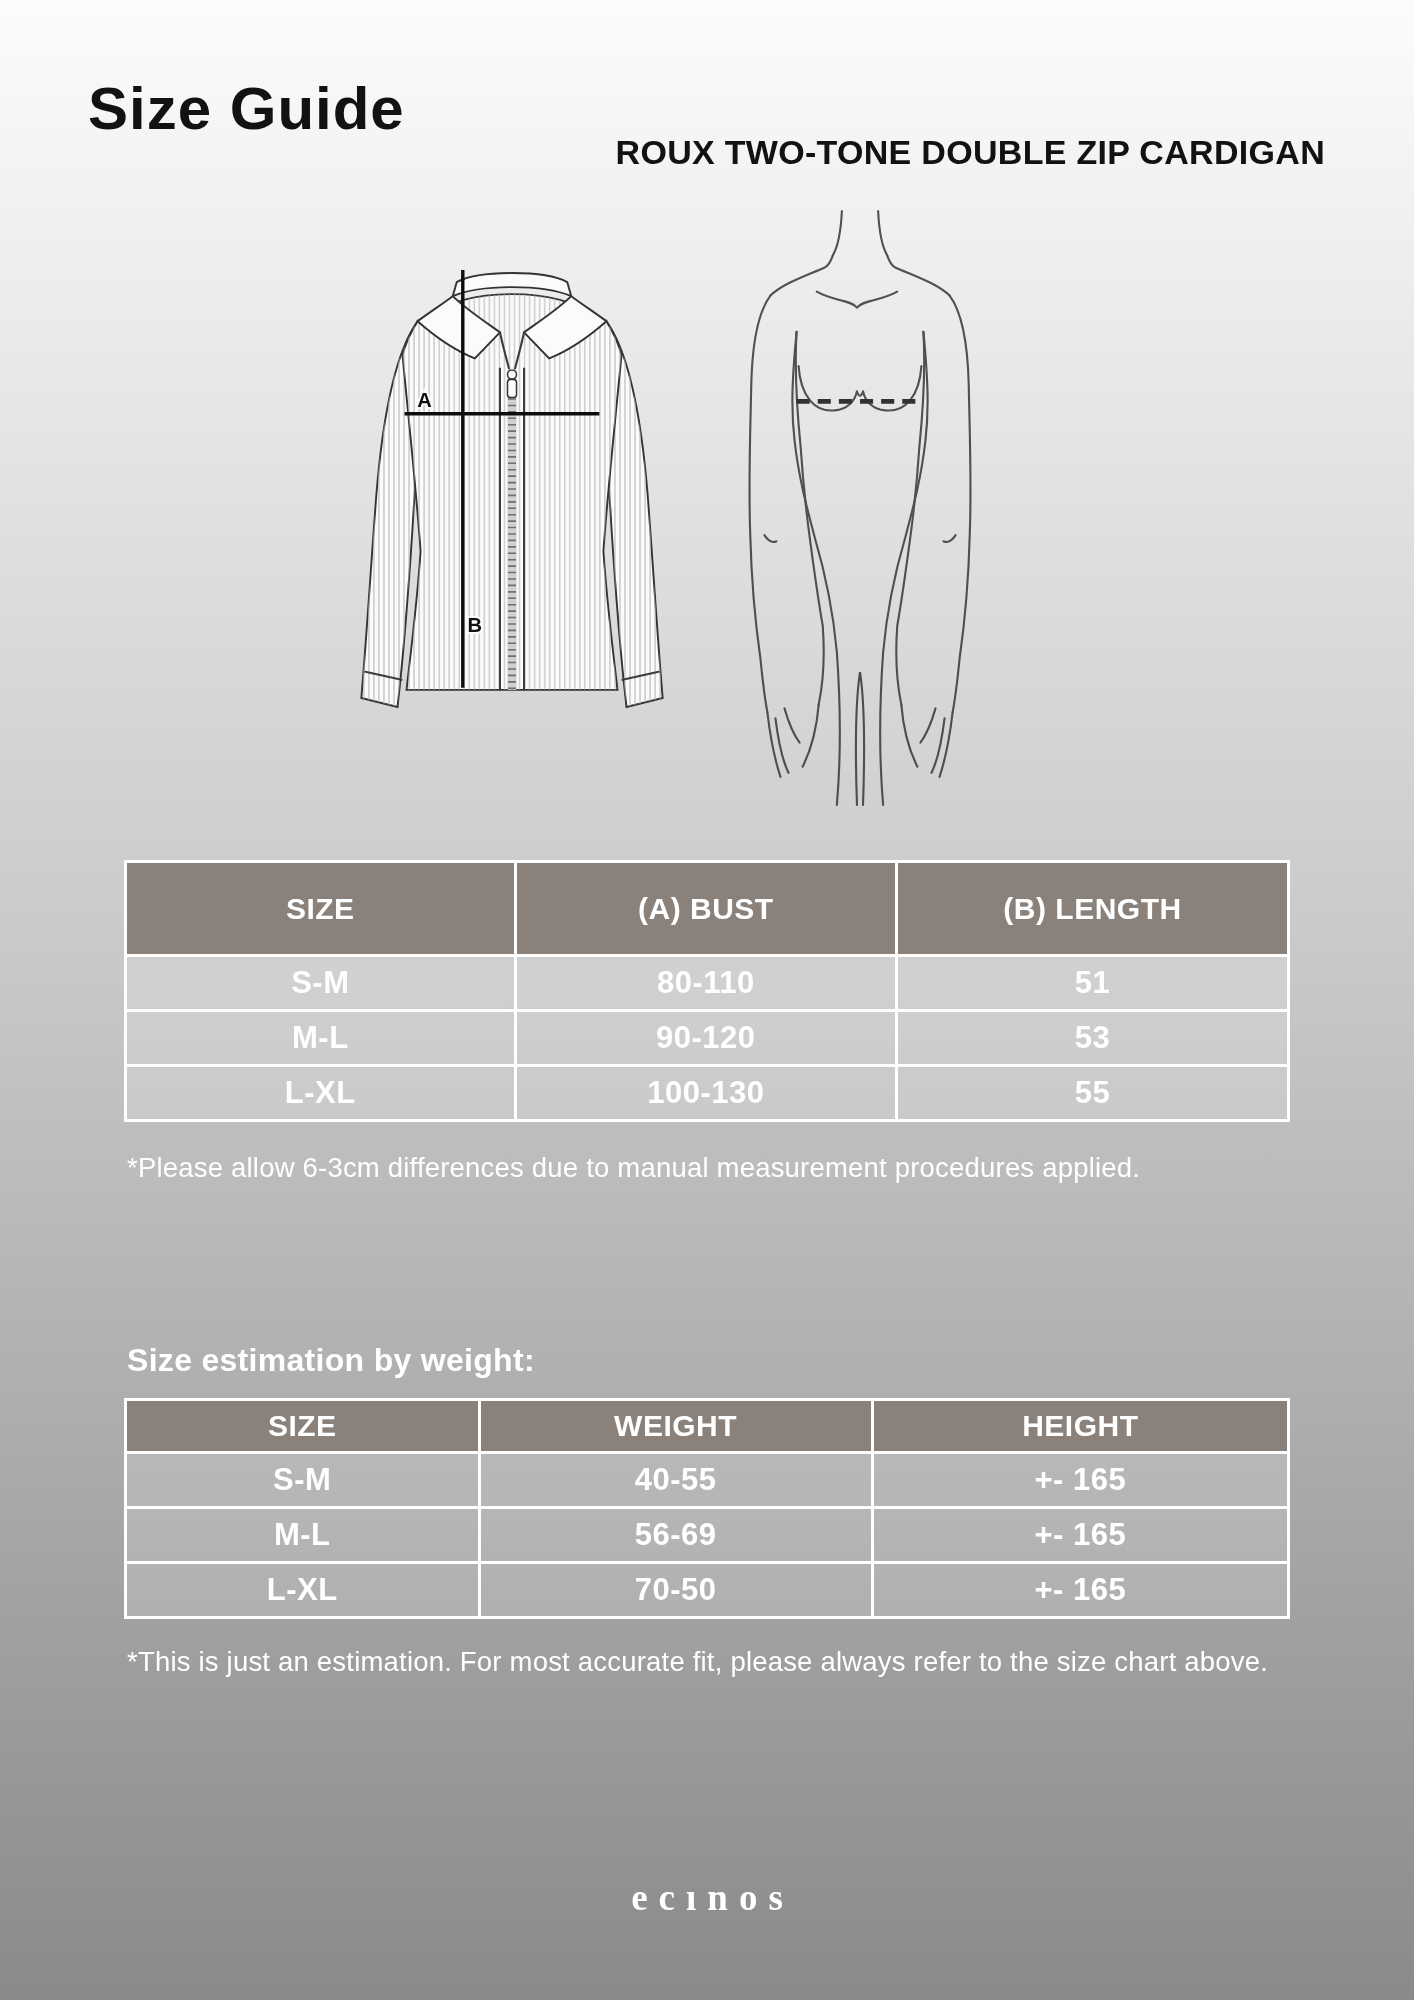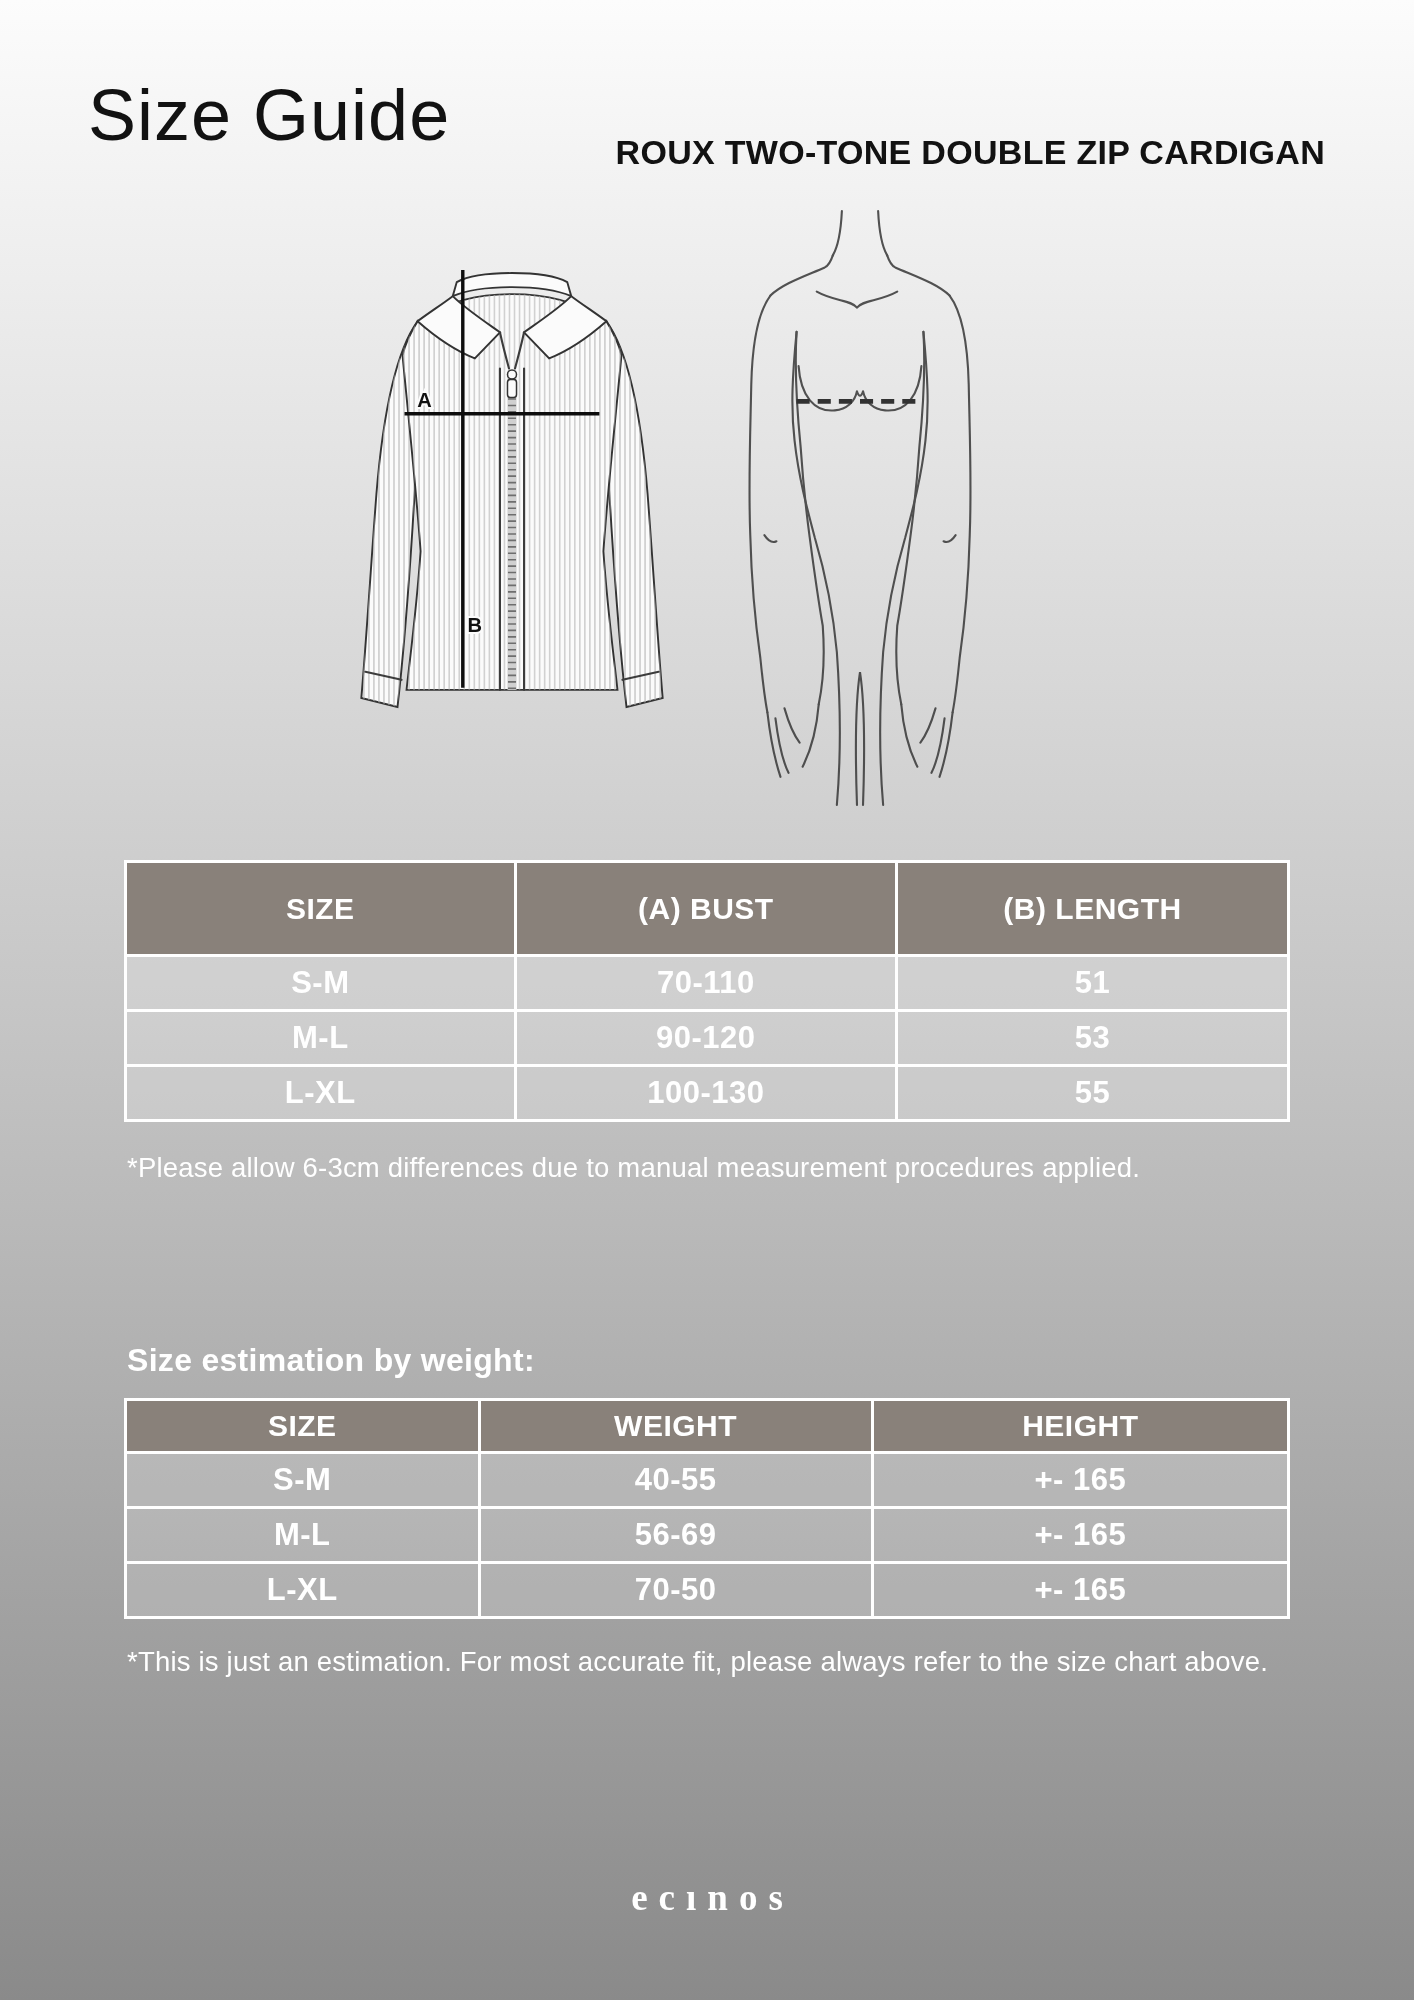--- a/index.html
+++ b/index.html
@@ -3,21 +3,21 @@
 <meta charset="utf-8">
 <style>
   html,body{margin:0;padding:0;}
   body{
     width:1414px;height:2000px;position:relative;overflow:hidden;
     background:linear-gradient(180deg,#fcfcfc 0%,#c4c4c4 52%,#8a8a8a 100%);
     font-family:"Liberation Sans",sans-serif;
   }
   .page-title{
     position:absolute;left:88px;top:79px;line-height:1;
-    font-size:72px;font-weight:400;letter-spacing:1px;color:#121212;
+    font-size:60px;font-weight:700;letter-spacing:1px;color:#121212;
   }
   .product-name{
     position:absolute;top:111px;right:89px;line-height:1;
     font-size:34px;font-weight:700;letter-spacing:.3px;color:#121212;margin-top:24px;
   }
   .illus{position:absolute;}
   .illus-cardigan{left:356px;top:258px;width:312px;height:462px;}
   .illus-body{left:744px;top:203px;width:232px;height:604px;}
 
   table.size-table{
@@ -145,21 +145,21 @@
   <thead>
     <tr>
       <th>SIZE</th>
       <th>(A) BUST</th>
       <th>(B) LENGTH</th>
     </tr>
   </thead>
   <tbody>
       <tr>
         <td>S-M</td>
-        <td>70-110</td>
+        <td>80-110</td>
         <td>51</td>
       </tr>
       <tr>
         <td>M-L</td>
         <td>90-120</td>
         <td>53</td>
       </tr>
       <tr>
         <td>L-XL</td>
         <td>100-130</td>

